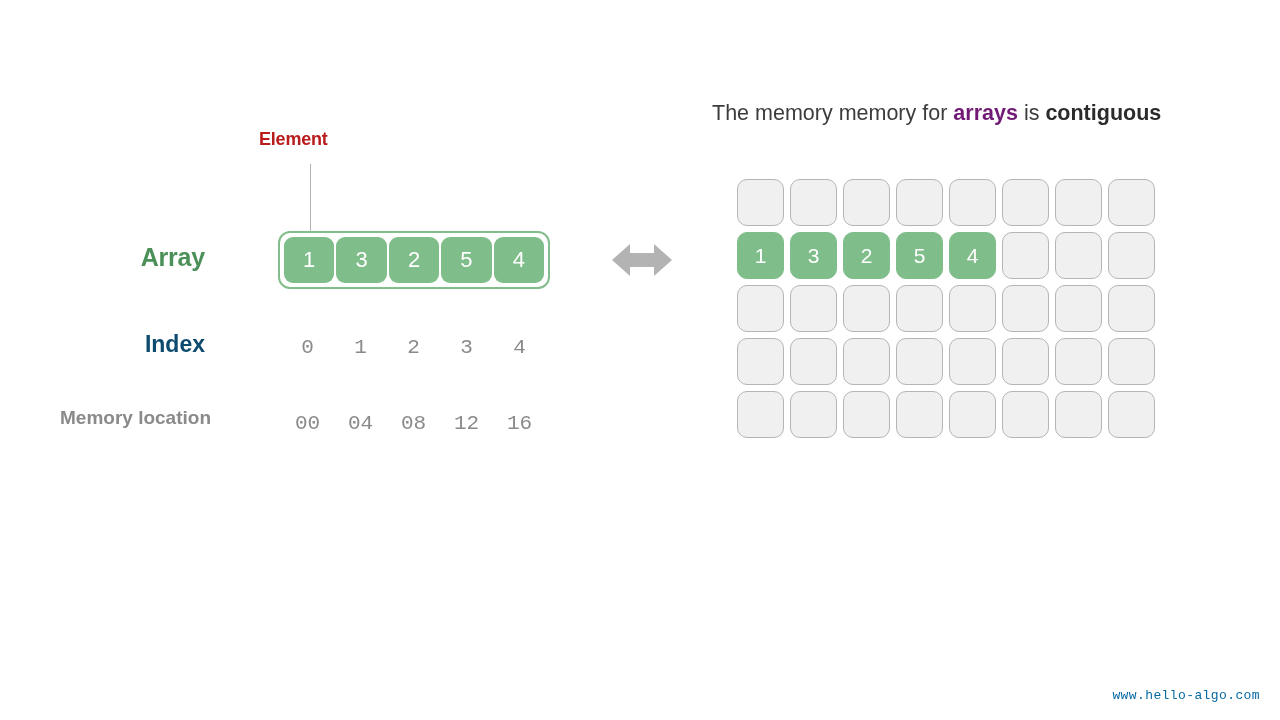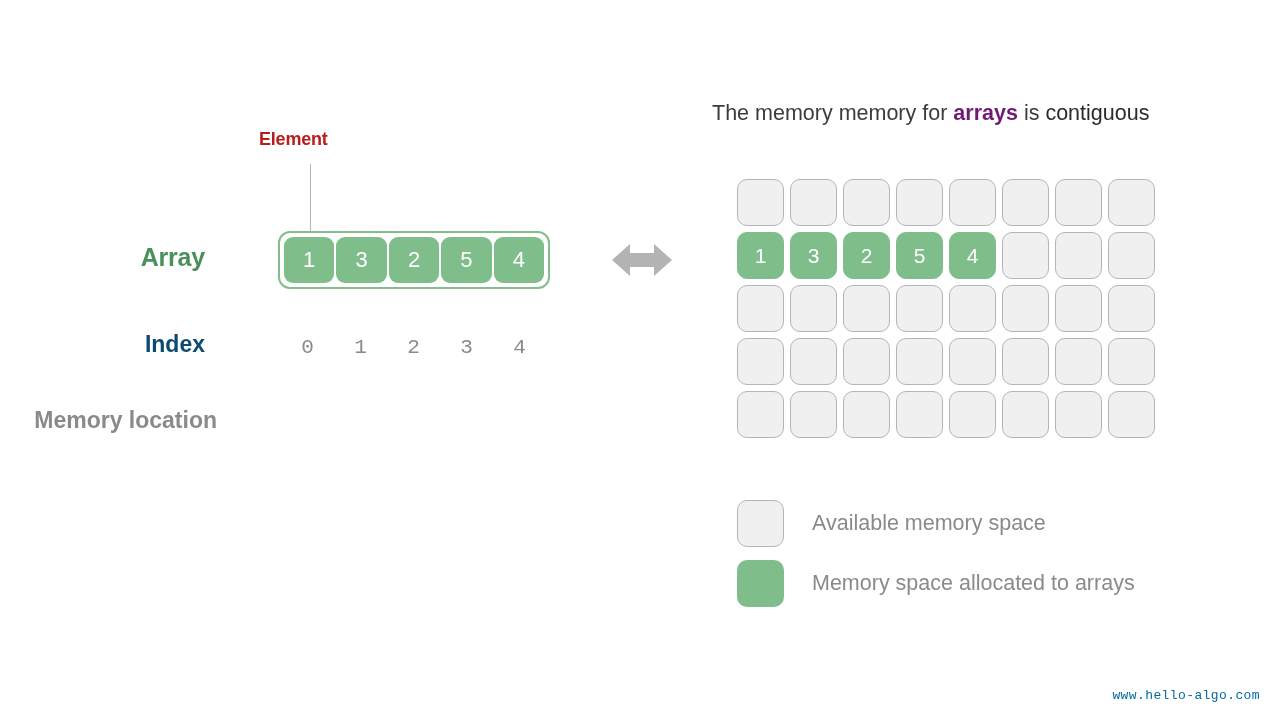--- a/index.html
+++ b/index.html
@@ -29,22 +29,22 @@
     font-size: 25px;
     color: #4a9058;
     letter-spacing: -0.2px;
   }
   #label-index {
     left: 0; top: 331px; width: 205px;
     font-size: 23px;
     color: #0c4a6e;
   }
   #label-memloc {
-    left: 12px; top: 407px; width: 205px;
-    font-size: 23px;
+    left: 6px; top: 407px; width: 205px;
+    font-size: 19px;
     color: #8a8a8a;
   }
 
   #label-element {
     position: absolute;
     left: 259px; top: 129px;
     font-size: 18px;
     font-weight: bold;
     color: #b91c1c;
     letter-spacing: -0.2px;
@@ -111,21 +111,21 @@
 
   
   #memory-title {
     position: absolute;
     left: 712px; top: 101px;
     font-size: 21.5px;
     color: #3c3c3c;
     white-space: nowrap;
   }
   #memory-title .hl-green { color: #701a75; font-weight: bold; }
-  #memory-title .hl-bold  { color: #2b2b2b; font-weight: normal; }
+  #memory-title .hl-bold  { color: #2b2b2b; font-weight: bold; }
 
   #memory-grid {
     position: absolute;
     left: 737px; top: 179px;
     display: grid;
     grid-template-columns: repeat(8, 47px);
     grid-auto-rows: 47px;
     gap: 6px;
   }
   .mem-cell {
@@ -209,20 +209,27 @@
   </div>
 
   <div id="index-row" class="num-row">
     <div class="num-cell">0</div>
     <div class="num-cell">1</div>
     <div class="num-cell">2</div>
     <div class="num-cell">3</div>
     <div class="num-cell">4</div>
   </div>
 
+  <div id="memloc-row" class="num-row">
+    <div class="num-cell">00</div>
+    <div class="num-cell">04</div>
+    <div class="num-cell">08</div>
+    <div class="num-cell">12</div>
+    <div class="num-cell">16</div>
+  </div>
 
   <svg id="double-arrow" viewBox="0 0 60 44">
     <path d="M0 22 L18 6 L18 15 L42 15 L42 6 L60 22 L42 38 L42 29 L18 29 L18 38 Z" fill="#b3b3b3"></path>
   </svg>
 
   <div id="memory-title">
     <span>The memory memory for </span><span class="hl-green">arrays</span><span> is </span><span class="hl-bold">contiguous</span>
   </div>
 
   <div id="memory-grid">
@@ -266,26 +273,16 @@
     <div class="mem-cell free"></div>
     <div class="mem-cell free"></div>
     <div class="mem-cell free"></div>
     <div class="mem-cell free"></div>
     <div class="mem-cell free"></div>
     <div class="mem-cell free"></div>
     <div class="mem-cell free"></div>
     <div class="mem-cell free"></div>
   </div>
 
-  <div id="legend">
-    <div class="legend-row">
-      <div class="legend-swatch free"></div>
-      <div class="legend-text">Available memory space</div>
-    </div>
-    <div class="legend-row">
-      <div class="legend-swatch used"></div>
-      <div class="legend-text">Memory space allocated to arrays</div>
-    </div>
-  </div>
 
   <div id="watermark">www.hello-algo.com</div>
 
 </div>
 
 </body></html>

